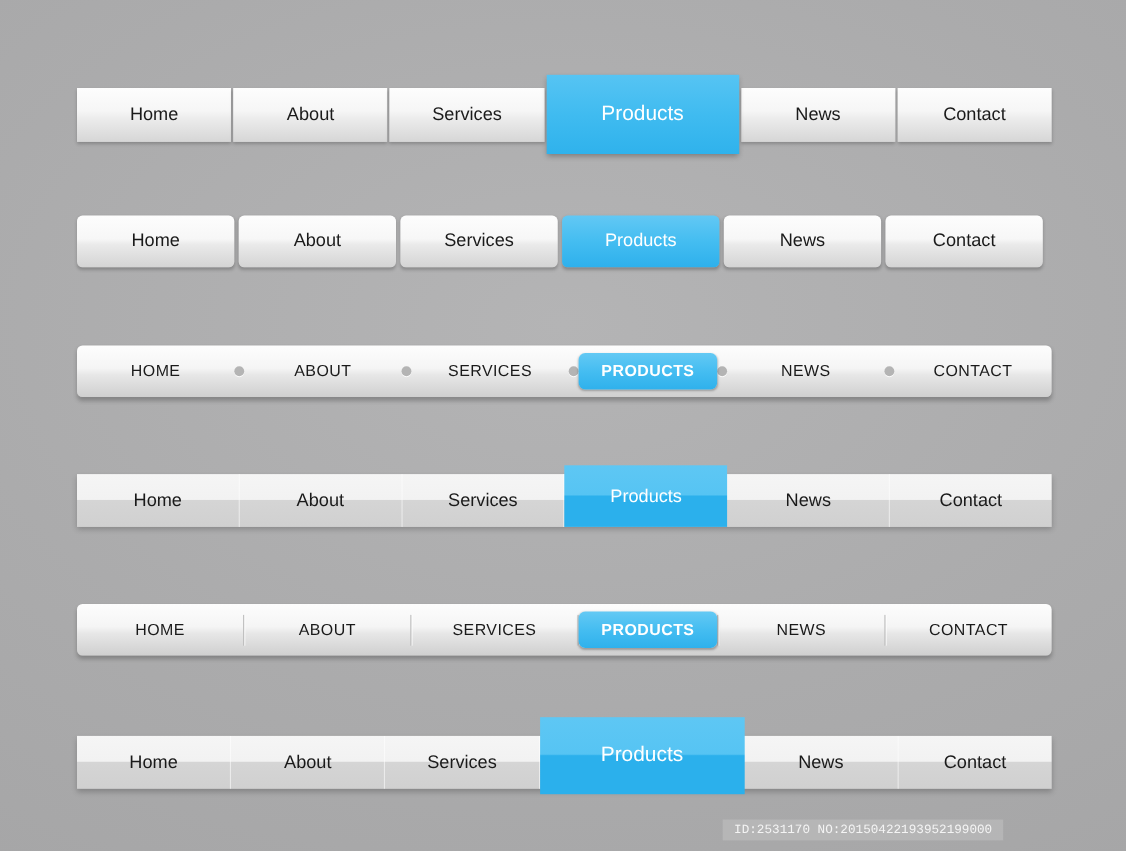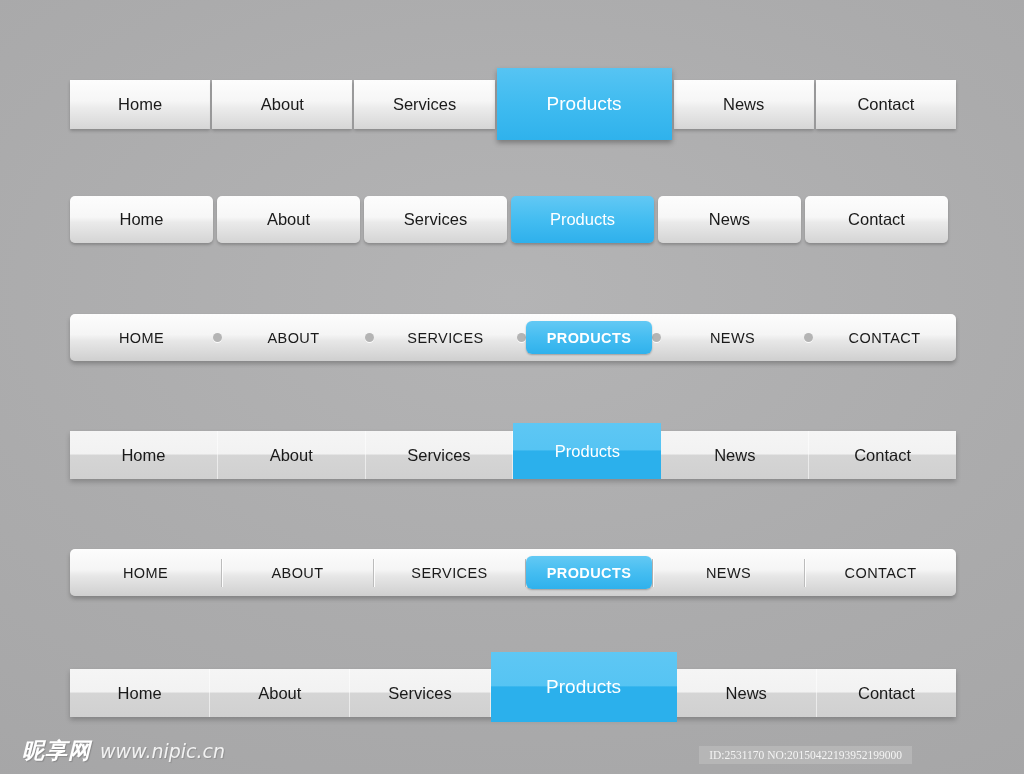--- a/index.html
+++ b/index.html
@@ -220,21 +220,21 @@
     text-shadow: 1px 1px 1px rgba(0,0,0,0.15);
   }
   .idbox {
     position: absolute;
     right: 8px;
     bottom: 10px;
     padding: 3px 10px;
     background: rgba(255,255,255,0.16);
     color: #f4f4f4;
     font-size: 11.5px;
-    font-family: Liberation Serif, serif;
+    font-family: Liberation Mono, monospace;
     white-space: nowrap;
     z-index: 10;
   }
 </style>
 </head>
 <body>
 
 <div class="stage">
 
   <div class="navbar row1">
@@ -306,20 +306,16 @@
     <div class="items">
       <div class="nav-item">Home</div>
       <div class="nav-item">About</div>
       <div class="nav-item">Services</div>
       <div class="nav-item active">Products</div>
       <div class="nav-item">News</div>
       <div class="nav-item">Contact</div>
     </div>
   </div>
 
-  <div class="watermark">
-    <span class="wm-cn">昵享网</span>
-    <span class="wm-url">www.nipic.cn</span>
-  </div>
 
   <div class="idbox">ID:2531170 NO:20150422193952199000</div>
 
 </div>
 
 </body></html>

